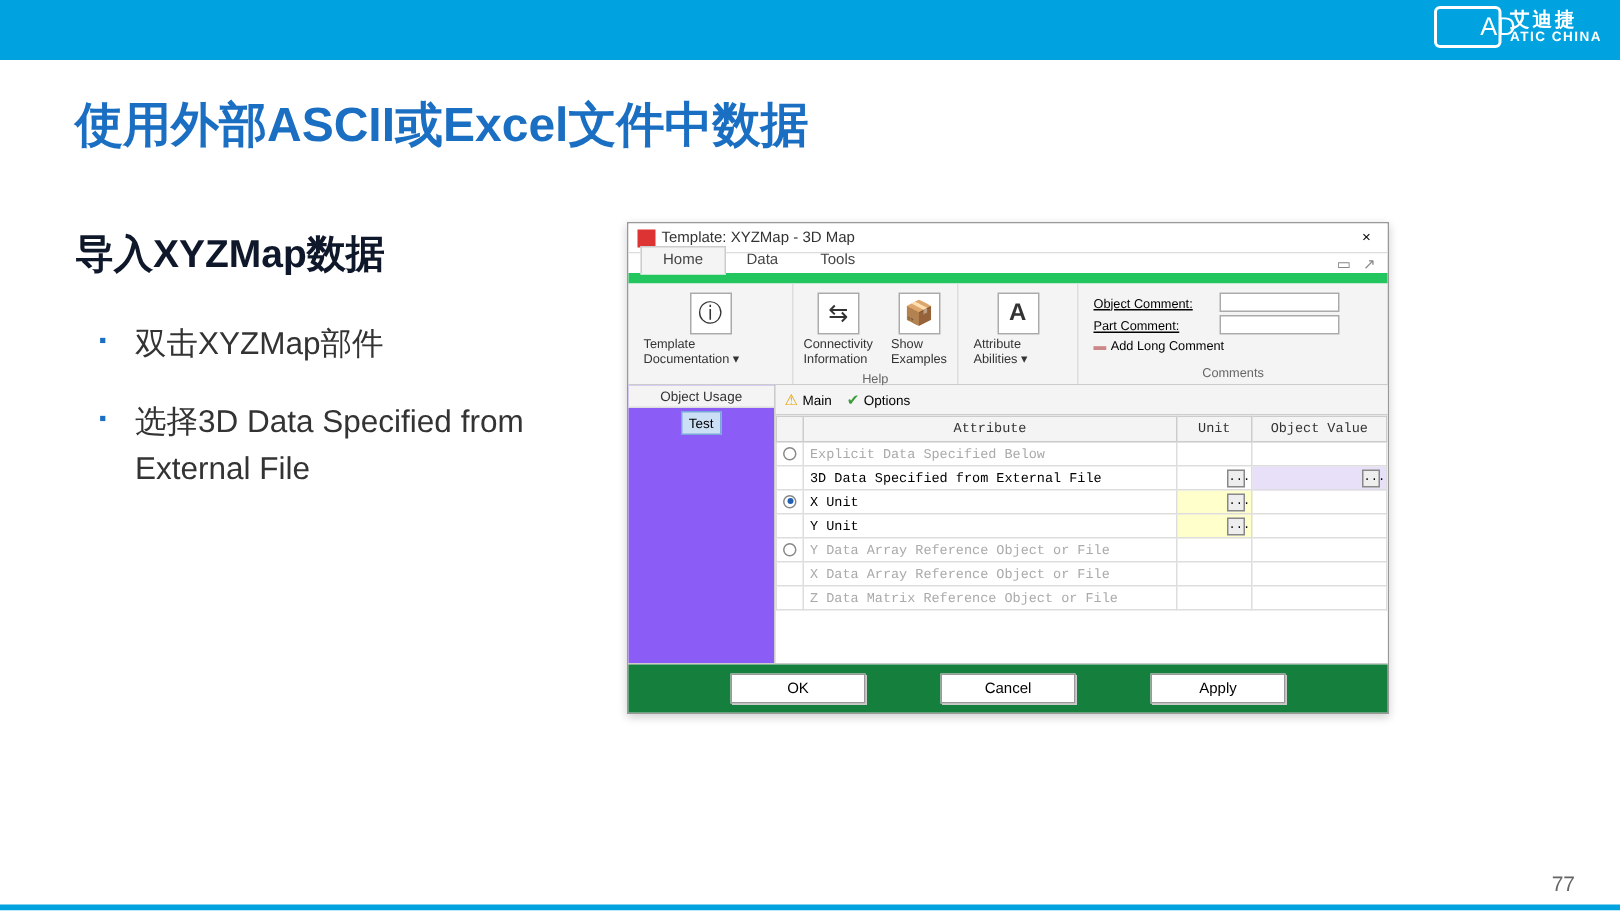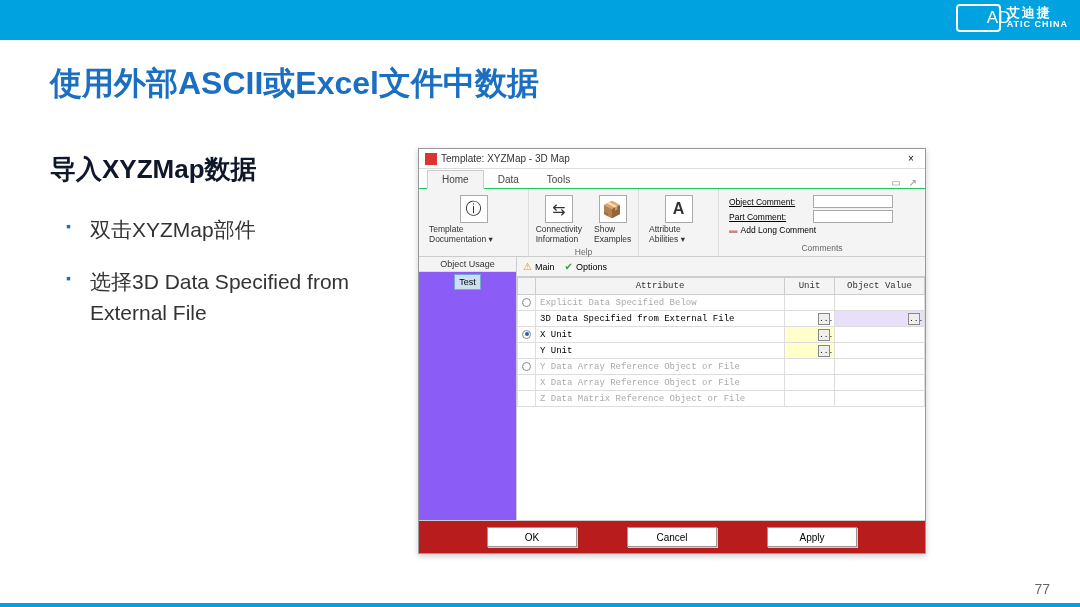--- a/index.html
+++ b/index.html
@@ -12,26 +12,26 @@
   .logo-text .en { font-size: 9px; letter-spacing: 1px; }
   .title { position: absolute; top: 62px; left: 50px; font-size: 32px; font-weight: bold; color: #1a6fc2; }
   .subtitle { position: absolute; top: 152px; left: 50px; font-size: 26px; color: #0f172a; }
   .bullets { position: absolute; top: 214px; left: 66px; width: 330px; }
   .bullets li { list-style: none; margin-bottom: 20px; padding-left: 24px; position: relative; font-size: 21px; color: #333; line-height: 1.5; }
   .bullets li::before { content: "▪"; position: absolute; left: 0; top: 2px; color: #1a6fc2; font-size: 14px; }
   .page-num { position: absolute; bottom: 10px; right: 30px; font-size: 14px; color: #666; }
   .footer-bar { position: absolute; bottom: 0; left: 0; right: 0; height: 4px; background: #00a3e0; }
 
   
-  .dialog { position: absolute; top: 148px; left: 418px; width: 508px; height: 406px; border: 1px solid #999; background: #f4f4f4; box-shadow: 0 2px 6px rgba(0,0,0,.2); font-family: Tahoma, Arial, sans-serif; font-size: 10px; display: flex; flex-direction: column; }
+  .dialog { position: absolute; top: 148px; left: 418px; width: 508px; height: 328px; border: 1px solid #999; background: #f4f4f4; box-shadow: 0 2px 6px rgba(0,0,0,.2); font-family: Tahoma, Arial, sans-serif; font-size: 10px; display: flex; flex-direction: column; }
   .dlg-titlebar { height: 20px; background: #fff; display: flex; align-items: center; padding: 0 6px; border-bottom: 1px solid #ddd; }
   .dlg-titlebar .icon { width: 12px; height: 12px; background: #d33; margin-right: 4px; }
   .dlg-titlebar .title-text { flex: 1; font-size: 10px; color: #333; }
   .dlg-titlebar .close { width: 16px; text-align: center; cursor: pointer; }
-  .tab-strip { height: 20px; background: #fff; display: flex; padding-left: 8px; border-bottom: 1px solid #22c55e; align-items: flex-end; }
+  .tab-strip { height: 20px; background: #fff; display: flex; padding-left: 8px; border-bottom: 7px solid #22c55e; align-items: flex-end; }
   .tab { padding: 3px 14px 3px; font-size: 10px; color: #444; cursor: pointer; }
   .tab.active { background: #f4f4f4; border: 1px solid #ccc; border-bottom: 1px solid #f4f4f4; position: relative; top: 1px; }
   .win-icons { margin-left: auto; display: flex; gap: 8px; padding-right: 8px; color: #888; font-size: 10px; }
   .ribbon { height: 68px; background: #f4f4f4; display: flex; border-bottom: 1px solid #ccc; }
   .ribbon-group { border-right: 1px solid #ddd; display: flex; flex-direction: column; align-items: center; justify-content: space-between; padding: 4px 6px 2px; }
   .ribbon-group .btns { display: flex; gap: 4px; align-items: flex-start; flex: 1; }
   .ribbon-btn { display: flex; flex-direction: column; align-items: center; gap: 1px; font-size: 8.5px; color: #333; cursor: pointer; padding: 2px 4px; }
   .ribbon-btn .ico { width: 28px; height: 28px; border: 1px solid #aaa; background: #fff; display: flex; align-items: center; justify-content: center; font-size: 16px; }
   .ribbon-group-label { font-size: 8.5px; color: #666; padding: 1px 0; text-align: center; width: 100%; }
   .comments-group { flex: 1; border-right: none; }
@@ -60,21 +60,21 @@
   .col-attr { width: auto; }
   .col-unit { width: 50px; }
   .col-value { width: 90px; }
   .radio { width: 9px; height: 9px; border: 1px solid #888; border-radius: 50%; display: inline-block; vertical-align: middle; position: relative; }
   .radio.on::after { content: ""; position: absolute; inset: 1.5px; border-radius: 50%; background: #2360b4; }
   .cell-btn { width: 12px; height: 12px; border: 1px solid #888; background: #eee; font-size: 8px; text-align: center; line-height: 10px; cursor: pointer; float: right; }
   .disabled-row td { color: #aaa; }
   .hl-unit { background: #ffffcc; }
   .hl-value { background: #e8e0f8; border: 1px solid #8a6fc8; }
 
-  .dlg-footer { height: 32px; display: flex; justify-content: center; align-items: center; gap: 50px; background: #b91c1c; }
+  .dlg-footer { height: 32px; display: flex; justify-content: center; align-items: center; gap: 50px; background: #15803d; }
   .dlg-footer button { width: 90px; height: 20px; font-size: 10px; background: #fff; border: 1px solid #999; box-shadow: 1px 1px 0 #ccc; cursor: pointer; }
 </style>
 </head>
 <body>
 
 <div class="top-bar">
   <div class="logo-area">
     <div class="logo-mark">AD</div>
     <div class="logo-text">
       <span class="cn">艾迪捷</span>

